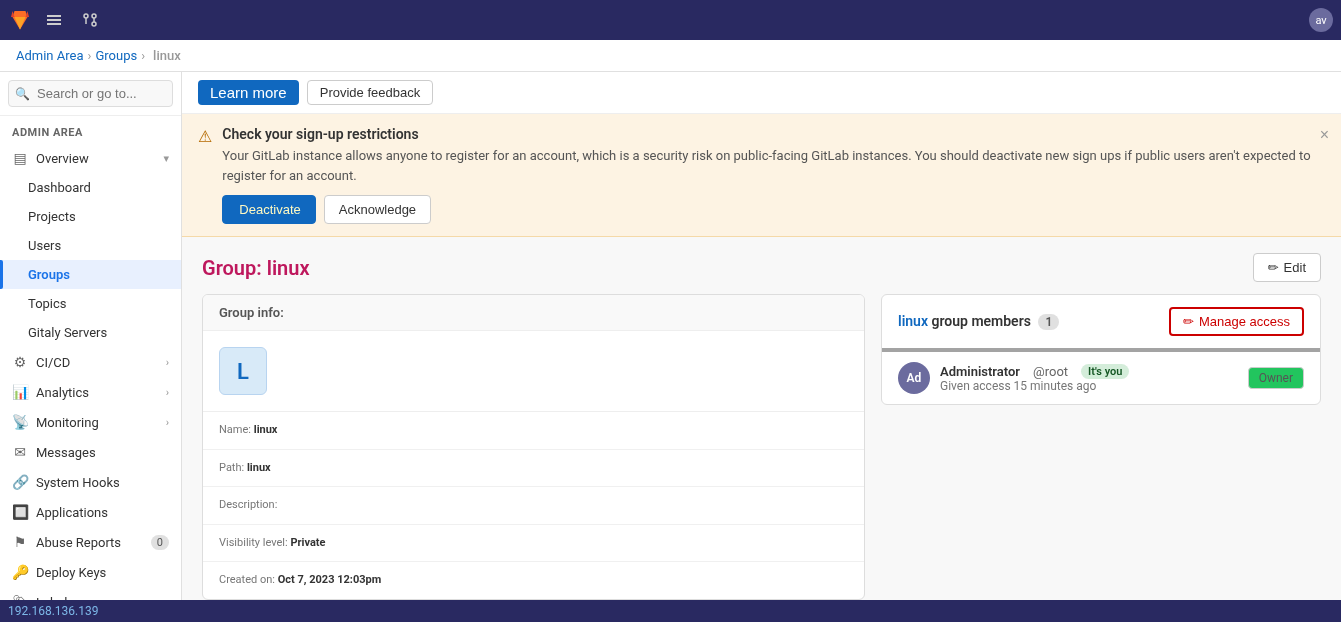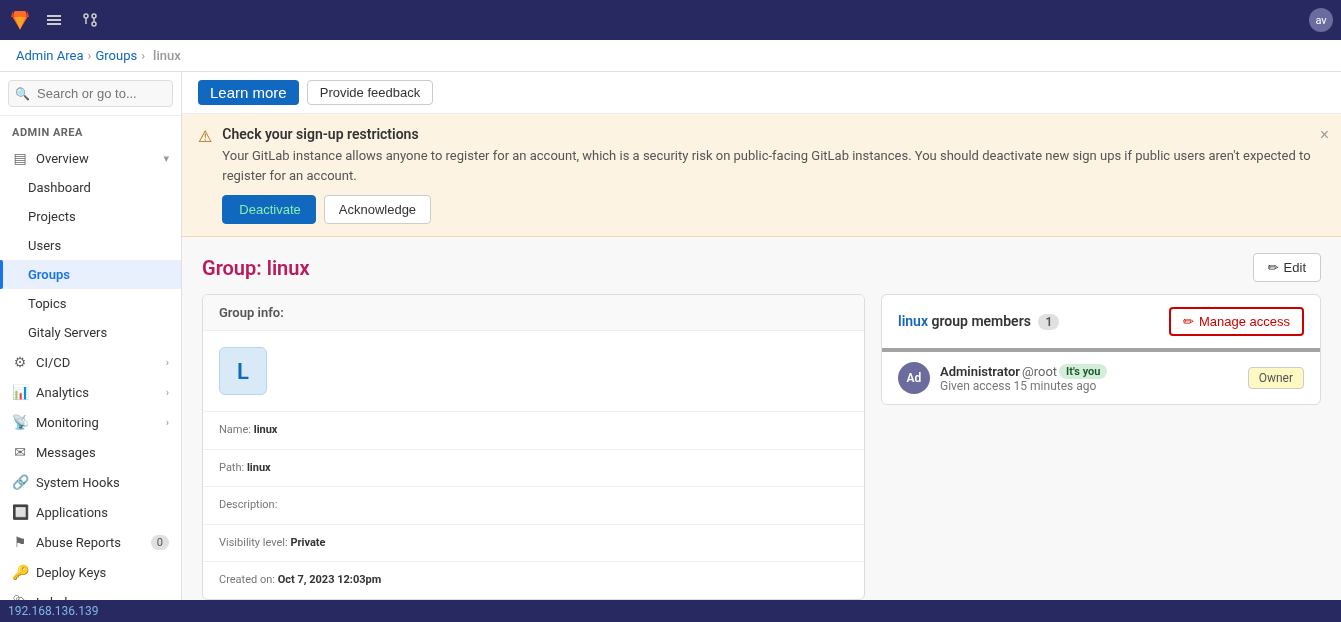--- a/index.html
+++ b/index.html
@@ -122,21 +122,21 @@
       gap: 10px;
       position: relative;
     }
     .banner-icon { color: #b56a00; font-size: 16px; flex-shrink: 0; margin-top: 1px; }
     .banner-body { flex: 1; }
     .banner-title { font-weight: 600; color: #333; margin-bottom: 4px; font-size: 14px; }
     .banner-text { font-size: 13px; color: #555; line-height: 1.5; }
     .banner-actions { display: flex; gap: 8px; margin-top: 10px; }
     .banner-close { position: absolute; right: 12px; top: 12px; background: none; border: none; font-size: 16px; color: #999; cursor: pointer; }
     .btn { padding: 6px 14px; border-radius: 4px; font-size: 13px; cursor: pointer; border: 1px solid transparent; }
-    .btn-primary { background: #1068bf; color: #86efac; border-color: #1068bf; padding-left: 16px; }
+    .btn-primary { background: #1068bf; color: #fef9c3; border-color: #1068bf; padding-left: 16px; }
     .btn-default { background: white; color: #333; border-color: #ccc; }
 
     
     .page-header {
       display: flex;
       align-items: center;
       justify-content: space-between;
       padding: 16px 20px 12px;
     }
     .page-title { font-size: 20px; font-weight: 600; color: #be185d; }
@@ -210,25 +210,25 @@
       padding: 10px 16px;
       gap: 10px;
     }
     .member-avatar {
       width: 32px; height: 32px; border-radius: 50%;
       background: #6b6b9e; color: white;
       display: flex; align-items: center; justify-content: center;
       font-size: 12px; font-weight: 600; flex-shrink: 0;
     }
     .member-info { flex: 1; }
-    .member-name { font-size: 13px; font-weight: 600; color: #333; display: flex; align-items: center; gap: 2px; }
+    .member-name { font-size: 13px; font-weight: 600; color: #333; display: flex; align-items: center; gap: 13px; }
     .its-you-badge { background: #d4edda; color: #155724; border-radius: 10px; padding: 1px 7px; font-size: 11px; }
     .member-access-time { font-size: 12px; color: #777; }
     .owner-badge {
-      background: #fef9c3; border: 1px solid #ccc; border-radius: 4px;
+      background: #22c55e; border: 1px solid #ccc; border-radius: 4px;
       padding: 3px 10px; font-size: 12px; color: #555;
     }
 
     
     .status-bar {
       height: 22px;
       background: #292961;
       display: flex;
       align-items: center;
       padding: 0 8px;

